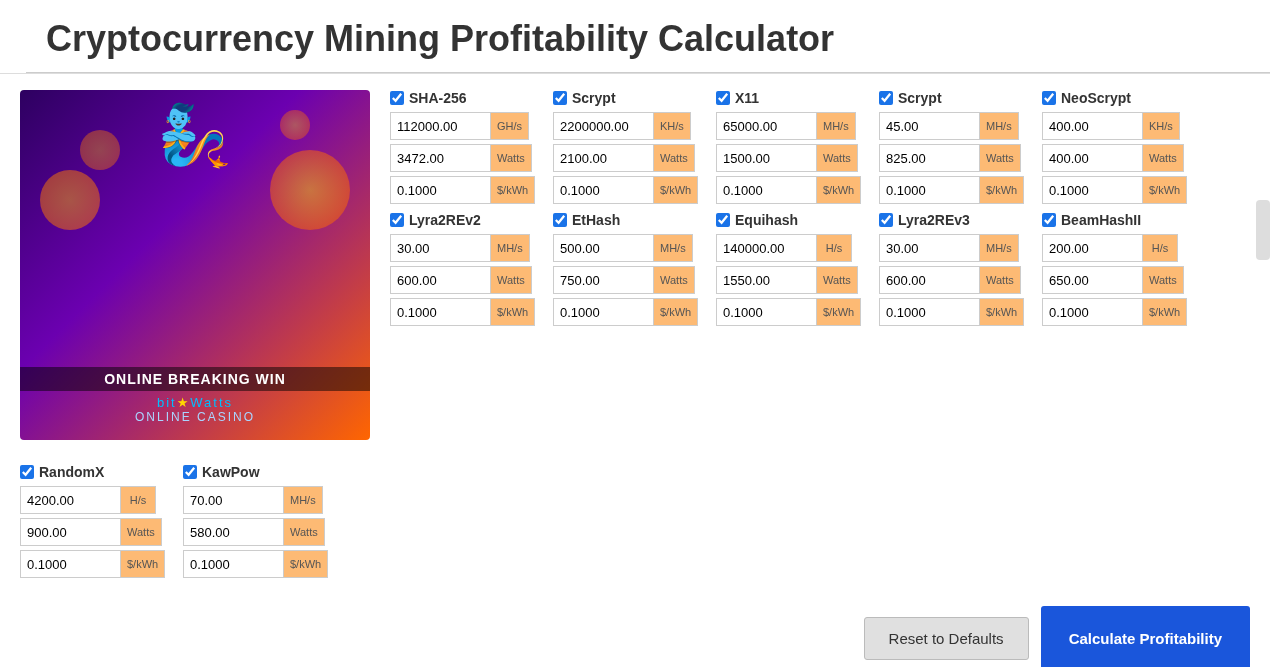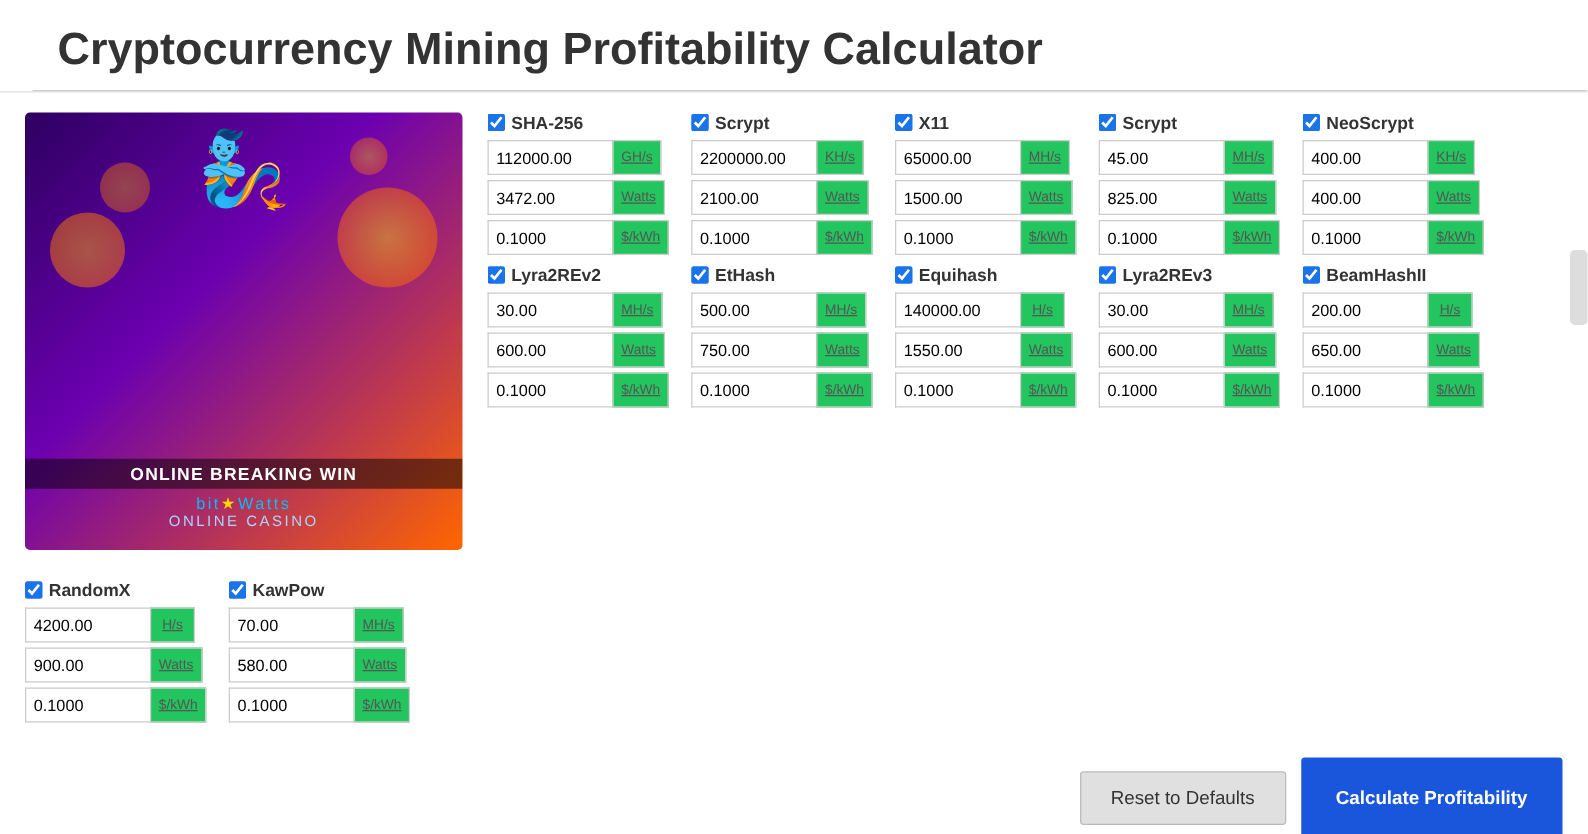--- a/index.html
+++ b/index.html
@@ -133,32 +133,31 @@
     .algo-input {
       border: 1px solid #ccc;
       border-right: none;
       padding: 4px 6px;
       font-size: 13px;
       width: 100px;
       outline: none;
       height: 28px;
     }
     .unit-label {
-      background: #22c55e;
+      background: #fdba74;
       border: 1px solid #ccc;
       padding: 4px 6px;
       font-size: 11px;
       height: 28px;
       display: flex;
       align-items: center;
       white-space: nowrap;
       min-width: 36px;
       justify-content: center;
       color: #555;
-      text-decoration: underline;
     }
 
     .bottom-row {
       display: flex;
       justify-content: flex-end;
       align-items: center;
       padding: 12px 20px 16px 20px;
       gap: 12px;
       margin-left: 24px;
     }

